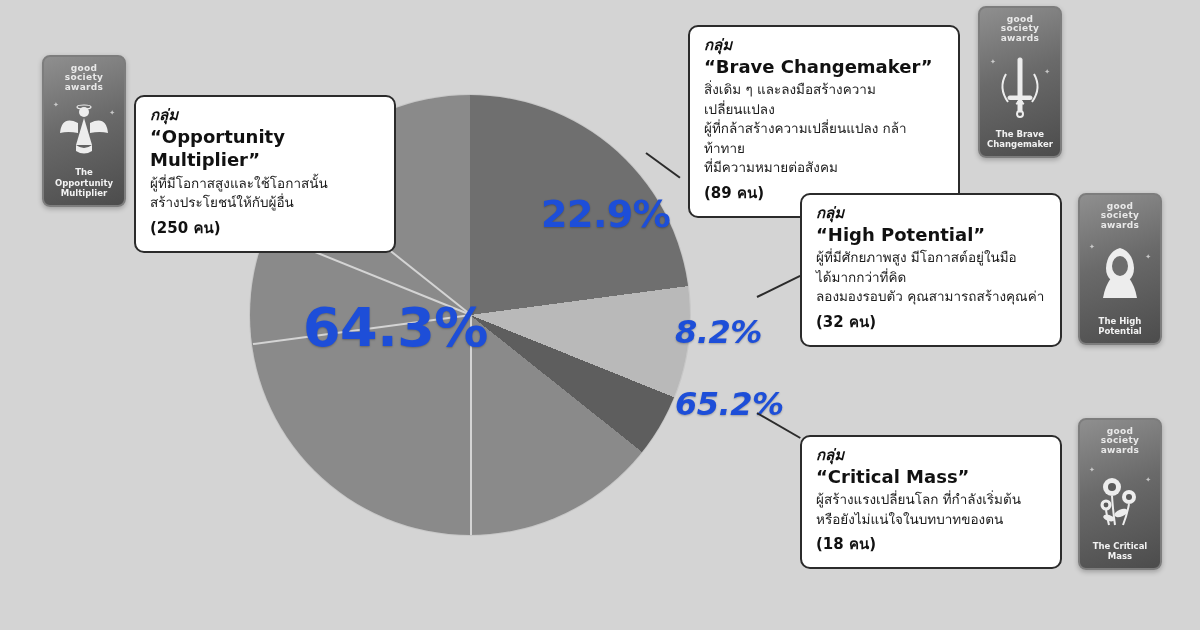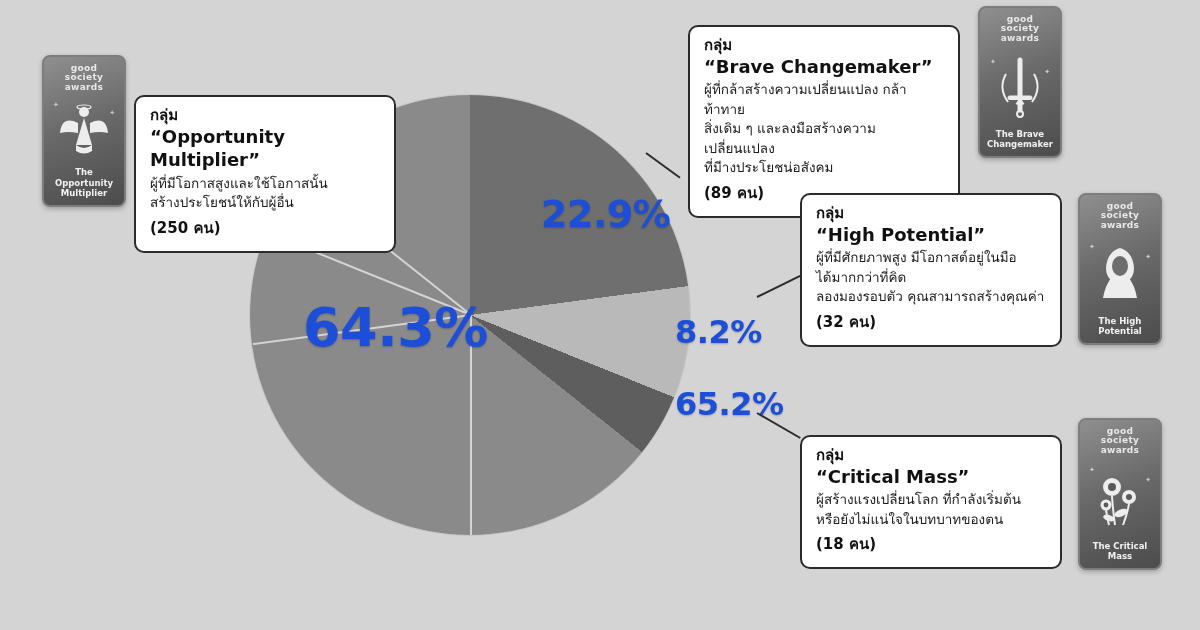--- a/index.html
+++ b/index.html
@@ -45,35 +45,36 @@
   .pct {
     position: absolute;
     color: #1d4ed8;
     font-weight: bold;
     letter-spacing: -0.5px;
     text-shadow: 0 1px 2px rgba(0,0,0,0.25);
     white-space: nowrap;
   }
   .pct.big   { font-size: 54px; }
   .pct.mid   { font-size: 38px; }
-  .pct.small { font-size: 32px; }
+  .pct.small { font-size: 32px; font-style: italic; }
 
   
   .callout {
     position: absolute;
     background: #ffffff;
     border: 2px solid #2b2b2b;
     border-radius: 10px;
     padding: 9px 14px 11px 14px;
     color: #111;
   }
   .callout .grp {
     font-size: 15px;
     font-weight: bold;
     line-height: 1.25;
+    font-style: italic;
   }
   .callout .nm {
     font-size: 18px;
     font-weight: bold;
     line-height: 1.3;
     margin-bottom: 2px;
   }
   .callout .desc {
     font-size: 13.5px;
     line-height: 1.45;
@@ -168,23 +169,23 @@
     <div class="grp">กลุ่ม</div>
     <div class="nm">“Opportunity Multiplier”</div>
     <div class="desc">ผู้ที่มีโอกาสสูงและใช้โอกาสนั้น</div>
     <div class="desc">สร้างประโยชน์ให้กับผู้อื่น</div>
     <div class="cnt">(250 คน)</div>
   </div>
 
   <div class="callout" style="left:688px; top:25px; width:272px;">
     <div class="grp">กลุ่ม</div>
     <div class="nm">“Brave Changemaker”</div>
+    <div class="desc">สิ่งเดิม ๆ และลงมือสร้างความเปลี่ยนแปลง</div>
     <div class="desc">ผู้ที่กล้าสร้างความเปลี่ยนแปลง กล้าท้าทาย</div>
-    <div class="desc">สิ่งเดิม ๆ และลงมือสร้างความเปลี่ยนแปลง</div>
-    <div class="desc">ที่มีางประโยชน่อสังคม</div>
+    <div class="desc">ที่มีความหมายต่อสังคม</div>
     <div class="cnt">(89 คน)</div>
   </div>
 
   <div class="callout" style="left:800px; top:193px; width:262px;">
     <div class="grp">กลุ่ม</div>
     <div class="nm">“High Potential”</div>
     <div class="desc">ผู้ที่มีศักยภาพสูง มีโอกาสต์อยู่ในมือ</div>
     <div class="desc">ได้มากกว่าที่คิด</div>
     <div class="desc">ลองมองรอบตัว คุณสามารถสร้างคุณค่า</div>
     <div class="cnt">(32 คน)</div>

